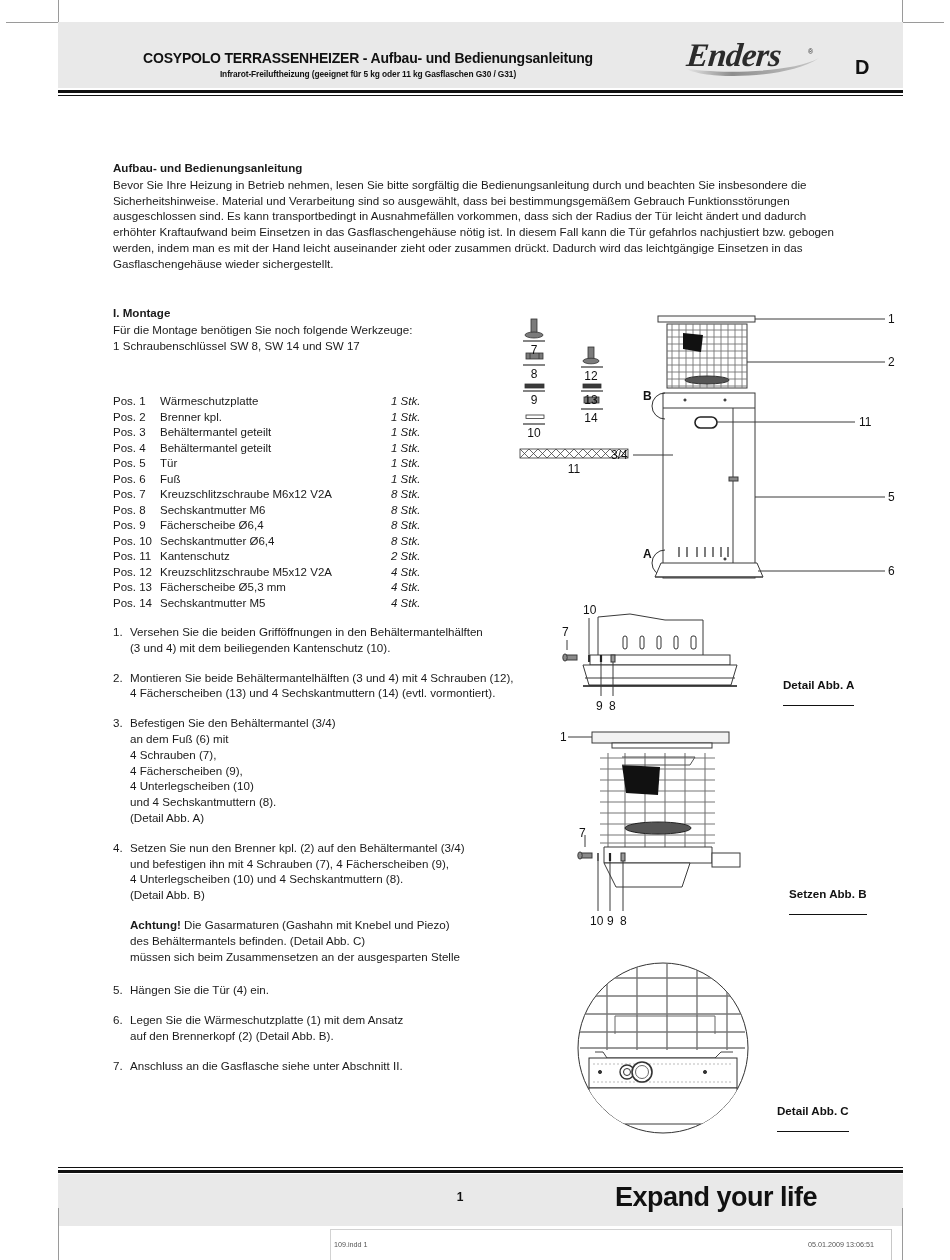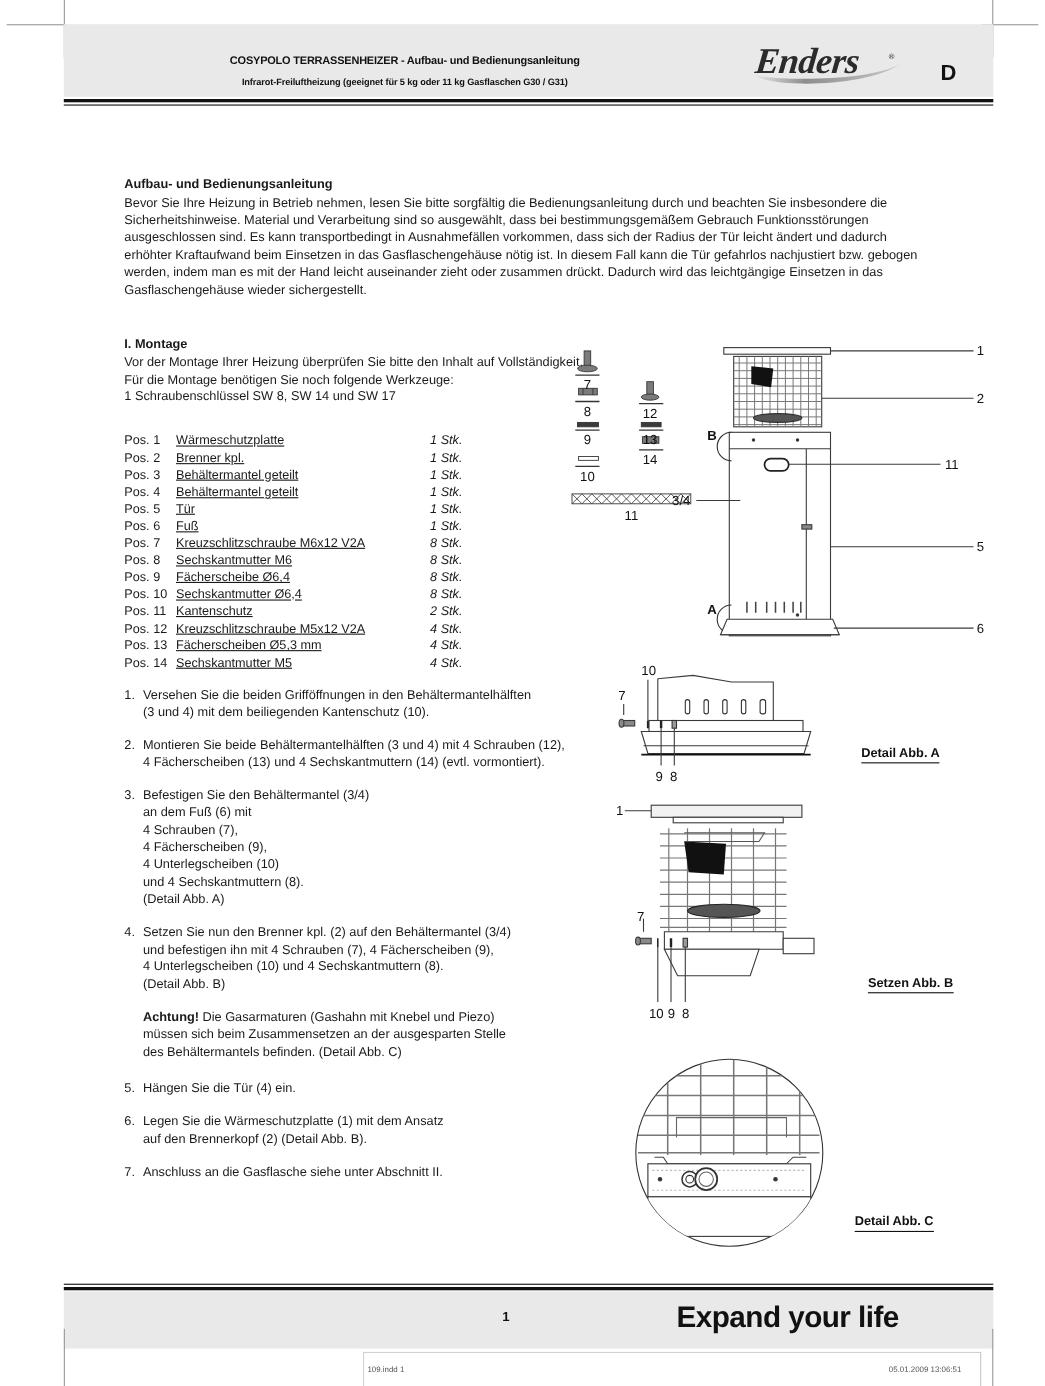--- a/index.html
+++ b/index.html
@@ -27,21 +27,21 @@
     position:absolute;left:58px;top:90px;width:845px;height:3px;
     background:#111;
   }
   .header-rule2{
     position:absolute;left:58px;top:95px;width:845px;height:1px;
     background:#111;
   }
   .header-title{
     position:absolute;left:58px;top:50px;width:620px;
     text-align:center;
-    font-size:10px;font-weight:bold;letter-spacing:-.2px;
+    font-size:14px;font-weight:bold;letter-spacing:-.2px;
     color:#111;
   }
   .header-sub{
     position:absolute;left:58px;top:69px;width:620px;
     text-align:center;
     font-size:8.4px;font-weight:bold;letter-spacing:-.1px;
     color:#111;
   }
   .logo-wrap{position:absolute;left:683px;top:34px;width:140px;height:48px;}
   .lang-box{
@@ -58,38 +58,38 @@
      font-size:11.6px;line-height:15.8px;}
   .montage-block .hd{font-weight:bold;margin-bottom:1px;}
 
   
   .parts{
     position:absolute;left:113px;top:394px;width:330px;
     font-size:11.5px;line-height:15.5px;
   }
   .parts .row{display:flex;}
   .parts .c-pos{width:47px;flex:0 0 47px;}
-  .parts .c-name{flex:1 1 auto;text-decoration:underline;}
+  .parts .c-name{flex:1 1 auto;}
   .parts .c-qty{width:52px;flex:0 0 52px;text-align:left;font-style:italic;}
 
   
   .steps{
     position:absolute;left:113px;top:624px;width:460px;
     font-size:11.6px;line-height:15.8px;
   }
   .step{display:flex;margin-bottom:14px;}
   .step .num{width:17px;flex:0 0 17px;}
   .step .txt{flex:1 1 auto;}
 
   
   .fig{position:absolute;}
   .fig svg{display:block;}
   .det-label{
     position:absolute;font-weight:bold;font-size:11.6px;color:#111;
-    border-bottom:1.4px solid #111;padding-bottom:2px;
+    border-bottom:1.4px solid #111;padding-bottom:14px;
   }
 
   
   .footer-band{
     position:absolute;left:58px;top:1174px;width:845px;height:52px;
     background:#e9e9e9;
   }
   .footer-rule{position:absolute;left:58px;top:1170px;width:845px;height:3px;background:#111;}
   .footer-rule2{position:absolute;left:58px;top:1167px;width:845px;height:1px;background:#111;}
   .page-num{
@@ -142,21 +142,20 @@
   <div class="header-rule"></div>
   <div class="header-rule2"></div>
 
   <div class="intro-block">
     <div class="hd">Aufbau- und Bedienungsanleitung</div>
     <div>Bevor Sie Ihre Heizung in Betrieb nehmen, lesen Sie bitte sorgfältig die Bedienungsanleitung durch und beachten Sie insbesondere die Sicherheitshinweise. Material und Verarbeitung sind so ausgewählt, dass bei bestimmungsgemäßem Gebrauch Funktionsstörungen ausgeschlossen sind. Es kann transportbedingt in Ausnahmefällen vorkommen, dass sich der Radius der Tür leicht ändert und dadurch erhöhter Kraftaufwand beim Einsetzen in das Gasflaschengehäuse nötig ist. In diesem Fall kann die Tür gefahrlos nachjustiert bzw. gebogen werden, indem man es mit der Hand leicht auseinander zieht oder zusammen drückt. Dadurch wird das leichtgängige Einsetzen in das Gasflaschengehäuse wieder sichergestellt.</div>
   </div>
 
   <div class="montage-block">
     <div class="hd">I. Montage</div>
-    <div>Vor der Montage Ihrer Heizung überprüfen Sie bitte den Inhalt auf Vollständigkeit.</div>
     <div>Für die Montage benötigen Sie noch folgende Werkzeuge:</div>
     <div>1 Schraubenschlüssel SW 8, SW 14 und SW 17</div>
   </div>
 
   <div class="parts" id="parts-list">
       <div class="row">
         <div class="c-pos">Pos. 1</div>
         <div class="c-name">Wärmeschutzplatte</div>
         <div class="c-qty">1 Stk.</div>
       </div>
@@ -210,21 +209,21 @@
         <div class="c-name">Kantenschutz</div>
         <div class="c-qty">2 Stk.</div>
       </div>
       <div class="row">
         <div class="c-pos">Pos. 12</div>
         <div class="c-name">Kreuzschlitzschraube M5x12 V2A</div>
         <div class="c-qty">4 Stk.</div>
       </div>
       <div class="row">
         <div class="c-pos">Pos. 13</div>
-        <div class="c-name">Fächerscheiben Ø5,3 mm</div>
+        <div class="c-name">Fächerscheibe Ø5,3 mm</div>
         <div class="c-qty">4 Stk.</div>
       </div>
       <div class="row">
         <div class="c-pos">Pos. 14</div>
         <div class="c-name">Sechskantmutter M5</div>
         <div class="c-qty">4 Stk.</div>
       </div>
     </div>
 
   <div class="steps" id="steps-list">
@@ -260,22 +259,22 @@
           <div>Setzen Sie nun den Brenner kpl. (2) auf den Behältermantel (3/4)</div>
           <div>und befestigen ihn mit 4 Schrauben (7), 4 Fächerscheiben (9),</div>
           <div>4 Unterlegscheiben (10) und 4 Sechskantmuttern (8).</div>
           <div>(Detail Abb. B)</div>
         </div>
       </div>
       <div class="step" style="margin-top: 8px; margin-bottom: 18px;">
         <div class="num"></div>
         <div class="txt">
           <div><span class="b">Achtung!</span> <span>Die Gasarmaturen (Gashahn mit Knebel und Piezo)</span></div>
+          <div>des Behältermantels befinden. (Detail Abb. C)</div>
           <div>müssen sich beim Zusammensetzen an der ausgesparten Stelle</div>
-          <div>des Behältermantels befinden. (Detail Abb. C)</div>
         </div>
       </div>
       <div class="step">
         <div class="num">5.</div>
         <div class="txt">
           <div>Hängen Sie die Tür (4) ein.</div>
         </div>
       </div>
       <div class="step">
         <div class="num">6.</div>

